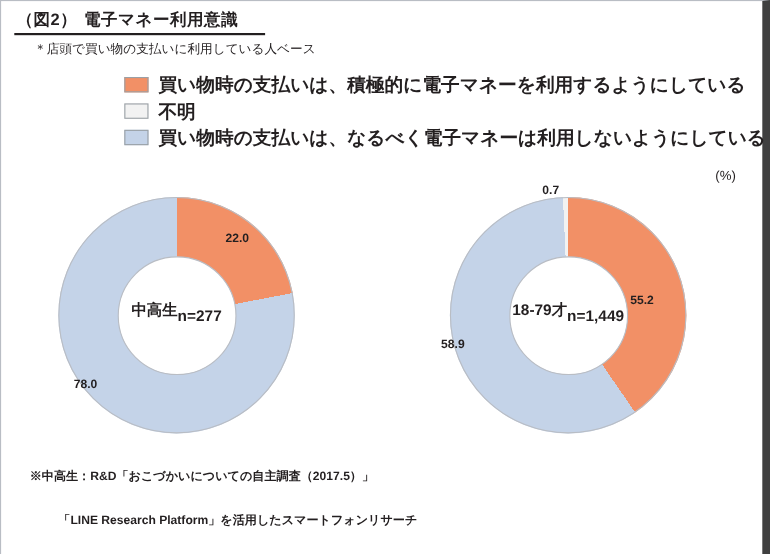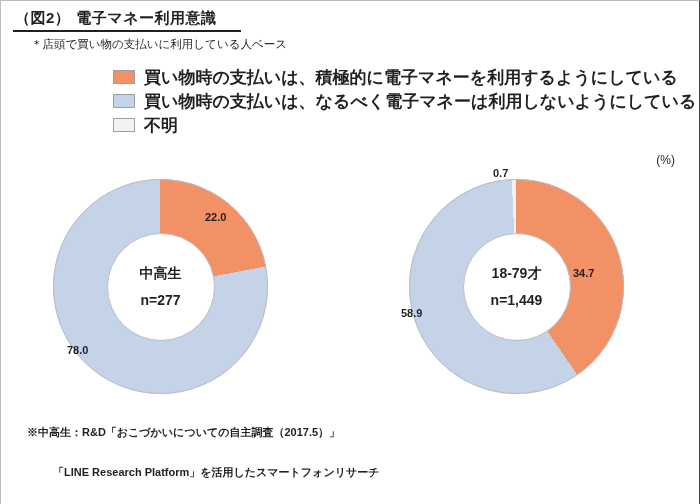--- a/index.html
+++ b/index.html
@@ -14,21 +14,21 @@
     color: #231f20;
     position: relative;
     overflow: hidden;
   }
   .page {
     position: relative;
     width: 700px;
     height: 504px;
     box-sizing: border-box;
     border-left: 1px solid #b9bdc4;
-    border-right: 1px solid #404040;
+    border-right: 7px solid #404040;
     border-top: 1px solid #b9bdc4;
   }
   
   .title-row {
     position: absolute;
     left: 14px;
     top: 8px;
     font-size: 15px;
     font-weight: bold;
     letter-spacing: 0.5px;
@@ -101,21 +101,21 @@
     top: 50%;
     width: 108px;
     height: 108px;
     margin-left: -54px;
     margin-top: -54px;
     background: #ffffff;
     border-radius: 50%;
     border: 1px solid #b9bdc4;
     box-sizing: border-box;
     display: flex;
-    flex-direction: column;
+    flex-direction: row;
     align-items: center;
     justify-content: center;
   }
   .hole-title {
     font-size: 14px;
     font-weight: bold;
     margin-bottom: 9px;
   }
   .hole-sub {
     font-size: 14px;
@@ -161,26 +161,26 @@
   </div>
   <div class="title-underline"></div>
   <div class="subtitle">＊店頭で買い物の支払いに利用している人ベース</div>
 
   <div class="legend">
     <div class="legend-item">
       <span class="legend-swatch" id="sw0" style="background: rgb(242, 144, 102);"></span>
       <span class="legend-label">買い物時の支払いは、積極的に電子マネーを利用するようにしている</span>
     </div>
     <div class="legend-item">
+      <span class="legend-swatch" id="sw2" style="background: rgb(242, 242, 242);"></span>
+      <span class="legend-label">不明</span>
+    </div>
+    <div class="legend-item">
       <span class="legend-swatch" id="sw1" style="background: rgb(196, 211, 232);"></span>
       <span class="legend-label">買い物時の支払いは、なるべく電子マネーは利用しないようにしている</span>
-    </div>
-    <div class="legend-item">
-      <span class="legend-swatch" id="sw2" style="background: rgb(242, 242, 242);"></span>
-      <span class="legend-label">不明</span>
     </div>
   </div>
 
   <div class="pct-unit">(%)</div>
 
   <div class="donut-wrap donut-left">
     <div class="donut" id="donut0" style="background: conic-gradient(rgb(242, 144, 102) 0deg, rgb(242, 144, 102) 79.2deg, rgb(196, 211, 232) 79.2deg, rgb(196, 211, 232) 360deg);"></div>
     <div class="ring-outline"></div>
     <div class="donut-hole">
       <span class="hole-title">中高生</span>
@@ -190,21 +190,21 @@
     <span class="slice-label" style="left:14px; top:165px;">78.0</span>
   </div>
 
   <div class="donut-wrap donut-right">
     <div class="donut" id="donut1" style="background: conic-gradient(rgb(242, 144, 102) 0deg, rgb(242, 144, 102) 145.44deg, rgb(196, 211, 232) 145.44deg, rgb(196, 211, 232) 357.48deg, rgb(242, 242, 242) 357.48deg, rgb(242, 242, 242) 360deg);"></div>
     <div class="ring-outline"></div>
     <div class="donut-hole">
       <span class="hole-title">18-79才</span>
       <span class="hole-sub">n=1,449</span>
     </div>
-    <span class="slice-label" style="left:164px; top:88px;">34.7</span>
+    <span class="slice-label" style="left:164px; top:88px;">55.2</span>
     <span class="slice-label" style="left:-8px; top:128px;">58.9</span>
     <span class="slice-label" style="left:84px; top:-12px;">0.7</span>
   </div>
 
   <div class="notes">
     <div class="note">※中高生：R&amp;D「おこづかいについての自主調査（2017.5）」</div>
     <div class="note note-indent">「LINE Research Platform」を活用したスマートフォンリサーチ</div>
   </div>
 
 </div>

